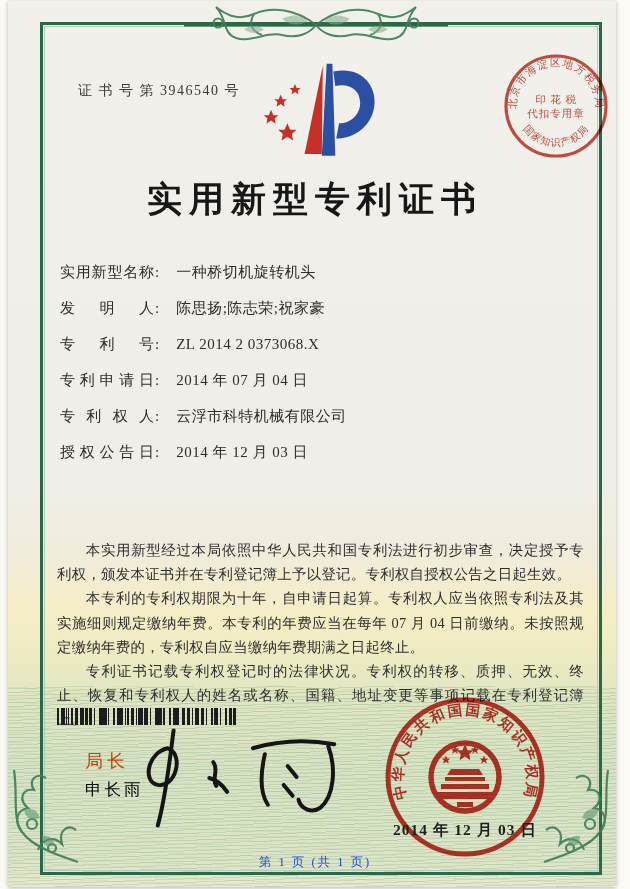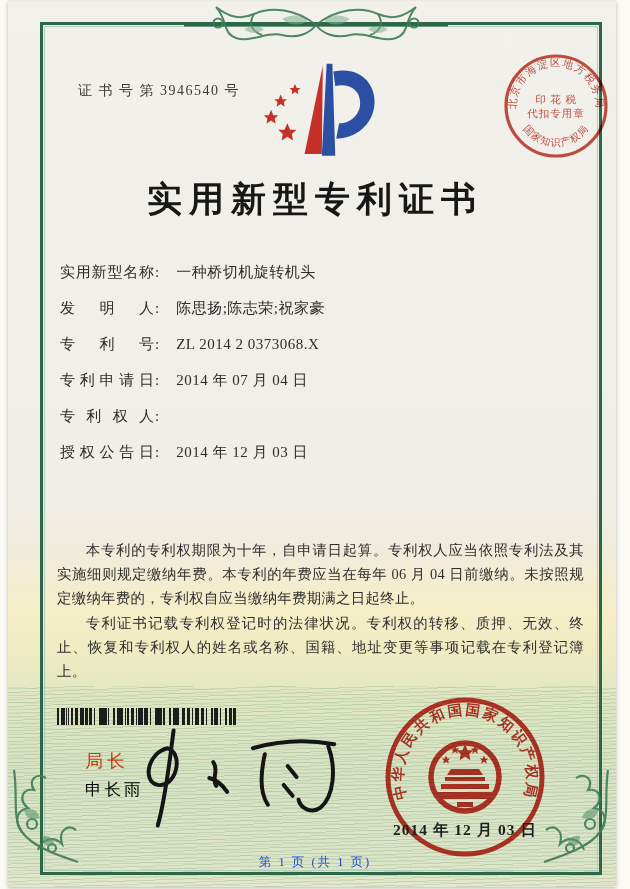--- a/index.html
+++ b/index.html
@@ -194,30 +194,32 @@
       <span class="fvalue">ZL 2014 2 0373068.X</span>
     </div>
     <div class="field-row">
       <span class="flabel">专利申请日</span>
         <span class="fcolon">:</span>
       <span class="fvalue">2014 年 07 月 04 日</span>
     </div>
     <div class="field-row">
       <span class="flabel">专利权人</span>
         <span class="fcolon">:</span>
+      <span class="fvalue">云浮市科特机械有限公司</span>
     </div>
     <div class="field-row">
       <span class="flabel">授权公告日</span>
         <span class="fcolon">:</span>
       <span class="fvalue">2014 年 12 月 03 日</span>
     </div>
   </div>
 
   <div class="paras">
-    <p>本专利的专利权期限为十年，自申请日起算。专利权人应当依照专利法及其实施细则规定缴纳年费。本专利的年费应当在每年 06 月 04 日前缴纳。未按照规定缴纳年费的，专利权自应当缴纳年费期满之日起终止。</p>
+    <p>本实用新型经过本局依照中华人民共和国专利法进行初步审查，决定授予专利权，颁发本证书并在专利登记簿上予以登记。专利权自授权公告之日起生效。</p>
+    <p>本专利的专利权期限为十年，自申请日起算。专利权人应当依照专利法及其实施细则规定缴纳年费。本专利的年费应当在每年 07 月 04 日前缴纳。未按照规定缴纳年费的，专利权自应当缴纳年费期满之日起终止。</p>
     <p>专利证书记载专利权登记时的法律状况。专利权的转移、质押、无效、终止、恢复和专利权人的姓名或名称、国籍、地址变更等事项记载在专利登记簿上。</p>
   </div>
 
   <div class="barcode"></div>
 
   <div class="officer">局长</div>
   <div class="officer-name">申长雨</div>
 
   <svg class="signature" viewBox="0 0 240 112">
     <g stroke="#151515" stroke-width="4" fill="none" stroke-linecap="round" stroke-linejoin="round">

